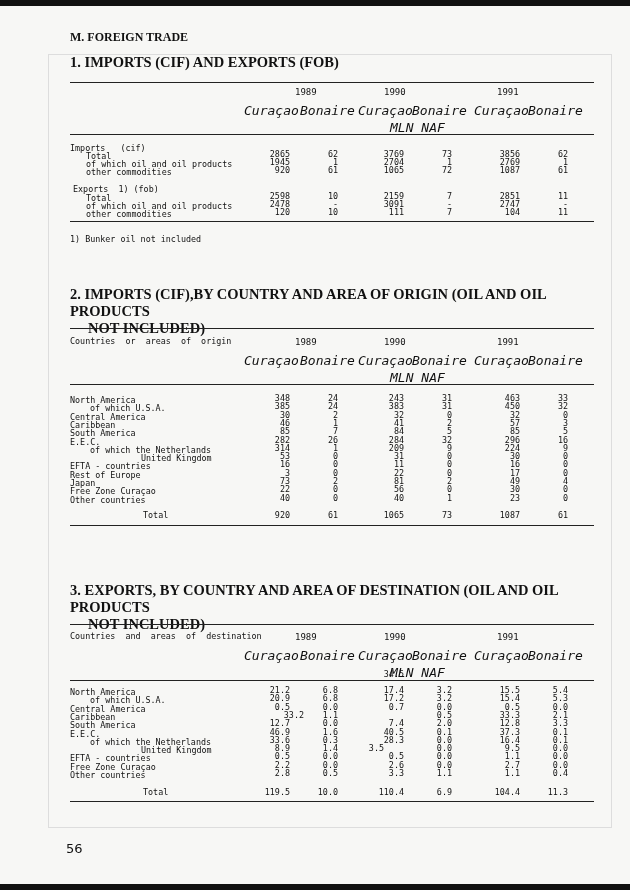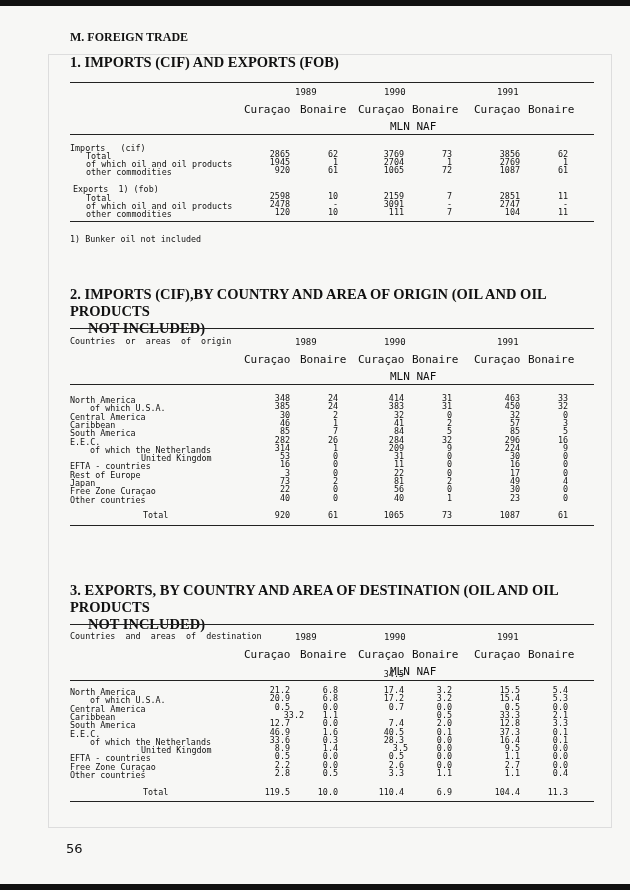--- a/index.html
+++ b/index.html
@@ -12,21 +12,21 @@
   .botbar { position: absolute; left: 0; bottom: 0; width: 630px; height: 6px; background: #111; }
   .frame { position: absolute; left: 48px; top: 54px; width: 562px; height: 772px; border: 1px solid #ddd; }
   .serif { font-family: "Liberation Serif", serif; font-weight: bold; }
   .section-title { position: absolute; left: 70px; top: 30px; font-size: 12px; }
   .h { position: absolute; left: 70px; font-size: 14.5px; line-height: 17px; width: 540px; }
   .h .cont { padding-left: 18px; display: block; }
   .rule { position: absolute; left: 70px; width: 524px; height: 0; border-top: 1.6px solid #222; }
   .t { position: absolute; font-size: 8.4px; line-height: 8.3px; white-space: pre; }
   .num { position: absolute; font-size: 8.4px; text-align: right; width: 40px; }
   .year { position: absolute; font-size: 9px; }
-  .sub { position: absolute; font-size: 11px; }
+  .sub { position: absolute; font-size: 13px; font-style: italic; }
   .page-num { position: absolute; left: 66px; top: 841px; font-size: 13px; font-family: "DejaVu Sans", sans-serif; }
 </style>
 </head>
 <body>
 
 <div class="topbar"></div>
 <div class="frame"></div>
 
 <div class="section-title serif">M. FOREIGN TRADE</div>
 
@@ -110,21 +110,21 @@
     <div class="sub" style="left:474px;top:353px">Curaçao</div>
     <div class="sub" style="left:528px;top:353px">Bonaire</div>
     <div class="sub" style="left:390px;top:370px">MLN NAF</div>
     <div class="t" style="left:70px;top:337px">Countries  or  areas  of  origin</div>
   </div>
 <div class="rule" style="top:384px"></div>
 <div id="t2-body">
     <div class="t" style="left:70px;top:396px">North America</div>
     <div class="num" style="left:250px;top:393px">348</div>
     <div class="num" style="left:298px;top:393px">24</div>
-    <div class="num" style="left:364px;top:393px">414</div>
+    <div class="num" style="left:364px;top:393px">243</div>
     <div class="num" style="left:412px;top:393px">31</div>
     <div class="num" style="left:480px;top:393px">463</div>
     <div class="num" style="left:528px;top:393px">33</div>
     <div class="t" style="left:90px;top:404.3px">of which U.S.A.</div>
     <div class="num" style="left:250px;top:401.3px">385</div>
     <div class="num" style="left:298px;top:401.3px">24</div>
     <div class="num" style="left:364px;top:401.3px">383</div>
     <div class="num" style="left:412px;top:401.3px">31</div>
     <div class="num" style="left:480px;top:401.3px">450</div>
     <div class="num" style="left:528px;top:401.3px">32</div>
@@ -280,21 +280,21 @@
     <div class="t" style="left:90px;top:737.8px">of which the Netherlands</div>
     <div class="num" style="left:250px;top:734.8px">33.6</div>
     <div class="num" style="left:298px;top:734.8px">0.3</div>
     <div class="num" style="left:364px;top:734.8px">28.3</div>
     <div class="num" style="left:412px;top:734.8px">0.0</div>
     <div class="num" style="left:480px;top:734.8px">16.4</div>
     <div class="num" style="left:528px;top:734.8px">0.1</div>
     <div class="t" style="left:141px;top:746.1px">United Kingdom</div>
     <div class="num" style="left:250px;top:743.1px">8.9</div>
     <div class="num" style="left:298px;top:743.1px">1.4</div>
-    <div class="num" style="left:368px;top:743.1px">3.5</div>
+    <div class="num" style="left:344px;top:743.1px">3.5</div>
     <div class="num" style="left:412px;top:743.1px">0.0</div>
     <div class="num" style="left:480px;top:743.1px">9.5</div>
     <div class="num" style="left:528px;top:743.1px">0.0</div>
     <div class="t" style="left:70px;top:754.4px">EFTA - countries</div>
     <div class="num" style="left:250px;top:751.4px">0.5</div>
     <div class="num" style="left:298px;top:751.4px">0.0</div>
     <div class="num" style="left:364px;top:751.4px">0.5</div>
     <div class="num" style="left:412px;top:751.4px">0.0</div>
     <div class="num" style="left:480px;top:751.4px">1.1</div>
     <div class="num" style="left:528px;top:751.4px">0.0</div>

